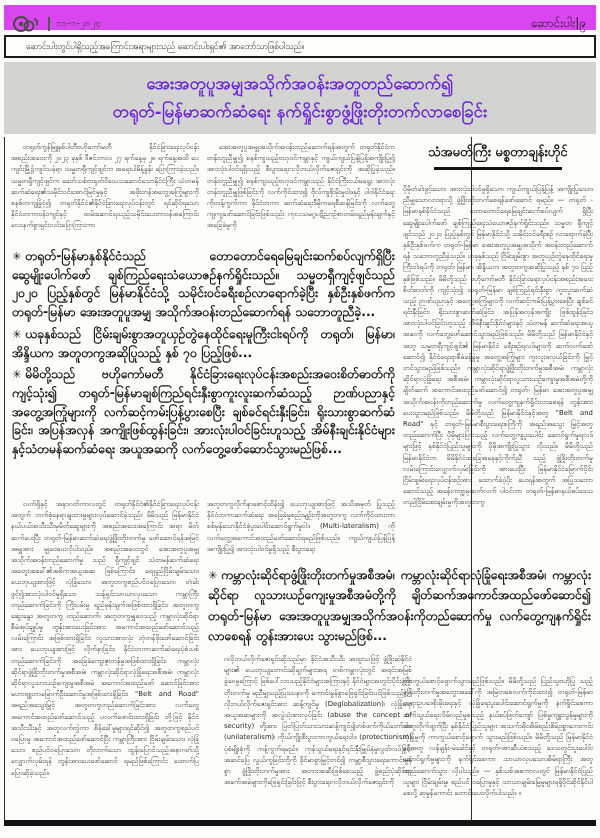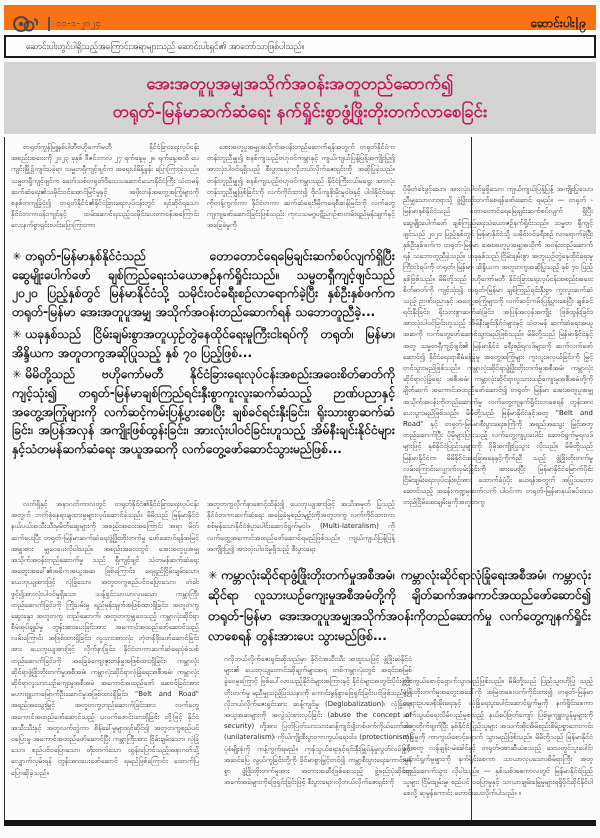--- a/index.html
+++ b/index.html
@@ -11,48 +11,48 @@
     position:relative;
     overflow:hidden;
   }
   .page {
     position:absolute; left:0; top:0; width:600px; height:838px;
     background:#fbfbfa;
   }
   
   .masthead {
     position:absolute; left:4px; top:5px; width:592px; height:25px;
-    background:#f97316;
+    background:#d946ef;
     display:flex; align-items:center; justify-content:space-between;
     padding:12px 10px 0 8px;
   }
   .masthead-left { display:flex; align-items:center; gap:6px; }
   .logo-svg { display:block; }
   .mast-divider { width:2px; height:14px; background:#555; }
   .mast-date { font-size:9px; color:#3c3c3c; letter-spacing:.5px; }
-  .mast-page { font-size:12px; font-weight:bold; color:#1a1a1a; }
+  .mast-page { font-size:12px; font-weight:normal; color:#1a1a1a; }
   
   .disclaimer {
     position:absolute; left:4px; top:35px; width:592px; height:23px;
     background:#fdfdfc;
     border:2px solid #1b1b1b;
     display:flex; align-items:center;
     padding:0 20px;
     font-size:8.5px; color:#222;
     overflow:hidden; white-space:nowrap;
   }
   
   .title-box {
     position:absolute; left:4px; top:62px; width:592px; height:72px;
     background:#d3d3d1;
     display:flex; flex-direction:column; align-items:center; justify-content:center;
     gap:4px; text-align:center;
     padding:0 14px;
   }
-  .title-line { font-size:16.5px; font-weight:bold; color:#be185d; line-height:1.45; letter-spacing:.2px; }
+  .title-line { font-size:16.5px; font-weight:bold; color:#6d28d9; line-height:1.45; letter-spacing:.2px; }
   
   .content {
     position:absolute; left:4px; top:137px; width:468px; height:683px;
     background:#fcfcfb;
     border-left:1.5px solid #2e2e2e;
     border-right:1.5px solid #2e2e2e;
   }
   .footer-bar {
     position:absolute; left:4px; top:820px; width:592px; height:6px;
     background:#151515;
@@ -118,20 +118,24 @@
   <div class="content">
 
     <div class="blk body-text b-col1-top">
       <span class="indent"></span><span>တရုတ်ကွန်မြူနစ်ပါတီဗဟိုကော်မတီ နိုင်ငံခြားရေးလုပ်ငန်း အစည်းအဝေးကို ၂၀၂၃ ခုနှစ် ဒီဇင်ဘာလ ၂၇ ရက်နေ့မှ ၂၈ ရက်နေ့အထိ ပေကျင်းမြို့၌ကျင်းပခဲ့ရာ သမ္မတရှီကျင့်ဖျင်က အရေးပါမိန့်ခွန်း ပြောကြားခဲ့သည်။ သမ္မတရှီကျင့်ဖျင်က ခေတ်သစ်တရုတ်ဝိသေသဆောင်သောနိုင်ငံကြီး သံတမန်ဆက်ဆံရေး၏သမိုင်းဝင်အောင်မြင်မှုနှင့် အဖိုးတန်အတွေ့အကြုံများကိုစနစ်တကျခြုံငုံ၍ တရုတ်နိုင်ငံ၏နိုင်ငံခြားရေးလုပ်ငန်းတွင် ရင်ဆိုင်ရသောနိုင်ငံတကာဝန်းကျင်နှင့် ထမ်းဆောင်ရသည့်သမိုင်းပေးတာဝန်အကြောင်း လေးနက်စွာရှင်းလင်းပြောကြားကာ</span>
     </div>
 
     <div class="blk body-text b-col2-top">
       <span class="indent"></span><span>အေးအတူပူအမျှအသိုက်အဝန်းတည်ဆောက်ရန်အတွက် တရုတ်နိုင်ငံက တန်းတူညီမျှ၍ စနစ်ကျသည့်ဗဟုဝင်ကမ္ဘာနှင့် ကျယ်ကျယ်ပြန့်ပြန့်အကျိုးပြု၍ အားလုံးပါဝင်ရရှိသည့် စီးပွားရေးဂလိုဘယ်လိုက်ဇေးရှင်းကို အဆိုပြုခဲ့သည်။ တန်းတူညီမျှ၍ စနစ်ကျသည့်ဗဟုဝင်ကမ္ဘာသည် နိုင်ငံကြီးငယ်မရွေး အားလုံးတန်းတူညီမျှဖြစ်ခြင်းကို လက်ကိုင်ထား၍ ဗိုလ်ကျစိုးမိုးမှုဝါဒနှင့် ပါဝါနိုင်ငံရေးကိုတန့်ကွက်ကာ နိုင်ငံတကာ ဆက်ဆံရေးဒီမိုကရေစီဆန်မြင်းကို လက်တွေ့ကျကျဖော်ဆောင်ခြင်းဖြစ်သည်း ကုလသမဂ္ဂပဋိညာဉ်စာတမ်းရည်မှန်းချက်နှင့် အခြေခံမူကို</span>
     </div>
 
+    <div class="blk byline-wrap">
+      <div class="byline">သံအမတ်ကြီး မစ္စတာချန်းဟိုင်</div>
+      <div class="byline-rule"></div>
+    </div>
 
     <div class="blk body-text b-col3-main">
       <span>ပိုမိုတံခါးဖွင့်သော၊ အားလုံးပါဝင်မှုရှိသော၊ ကျယ်ကျယ်ပြန့်ပြန့် အကျိုးပြုသော၊ ညီမျှသောလားရာသို့ ဖွံ့ဖြိုးတိုးတက်စေရန်ဖော်ဆောင် ရမည်။ — တရုတ် - မြန်မာနှစ်နိုင်ငံသည် တောတောင်ရေမြေချင်းဆက်စပ်လျက် ရှိပြီး ဆွေမျိုးပေါက်ဖော် ချစ်ကြည်ရေးသံယောဇဉ်နက်ရှိုင်းသည်။ သမ္မတ ရှီကျင့်ဖျင်သည် ၂၀၂၀ ပြည့်နှစ်တွင် မြန်မာနိုင်ငံသို့ သမိုင်းဝင်ခရီးစဉ် လာရောက်ခဲ့ပြီး နှစ်ဦးနှစ်ဖက်က တရုတ်-မြန်မာ အေးအတူပူအမျှအသိုက် အဝန်းတည်ဆောက်ရန် သဘောတူညီခဲ့သည်။ ယခုနှစ်သည် ငြိမ်းချမ်းစွာ အတူယှဉ်တွဲနေထိုင်ရေးမူကြီးငါးရပ်ကို တရုတ်၊ မြန်မာ၊ အိန္ဒိယက အတူတကွအဆိုပြုသည့် နှစ် ၇၀ ပြည့်နှစ်ဖြစ်သည်။ မိမိတို့သည် ဗဟိုကော်မတီ နိုင်ငံခြားရေးလုပ်ငန်းအစည်းအဝေးစိတ်ဓာတ်ကို ကျင့်သုံး၍ တရုတ်-မြန်မာ ချစ်ကြည်ရင်းနှီးစွာ ကူးလူးဆက်ဆံသည့် ဉာဏ်ပညာနှင့် အတွေ့အကြုံများကို လက်ဆင့်ကမ်းပြန့်ပွားစေပြီး ချစ်ခင်ရင်းနှီးခြင်း၊ ရိုးသားစွာဆက်ဆံခြင်း၊ အပြန်အလှန်အကျိုး ဖြစ်ထွန်းခြင်း၊ အားလုံးပါဝင်ခြင်းဟူသည့် အိမ်နီးချင်းနိုင်ငံများနှင့် သံတမန် ဆက်ဆံရေးအယူအဆကို လက်တွေ့ဖော်ဆောင်သွားမည်ဖြစ်သည်။ မိမိတို့သည် မြန်မာနိုင်ငံနှင့်အတူ သမ္မတရှီကျင့်ဖျင်၏ မြန်မာနိုင်ငံ ခရီးစဉ်ရလဒ်များကို ဆက်လက်ဖော်ဆောင်၍ နိုင်ငံရေးရာစီမံခန့်ခွဲမှု အတွေ့အကြုံများ ကူးလူးဖလှယ်ခြင်းကို မြှင့်တင်သွားမည်ဖြစ်သည်။ ကမ္ဘာလုံးဆိုင်ရာဖွံ့ဖြိုးတိုးတက်မှုအစီအမံ၊ ကမ္ဘာလုံးဆိုင်ရာလုံခြုံရေး အစီအမံ၊ ကမ္ဘာလုံးဆိုင်ရာလူသားယဉ်ကျေးမှုအစီအမံတို့ကို ချိတ်ဆက် အကောင်အထည်ဖော်ဆောင်၍ တရုတ်- မြန်မာ အေးအတူပူအမျှ အသိုက်အဝန်းကိုတည်ဆောက်မှု လက်တွေ့ကျနက်ရှိုင်းလာစေရန် တွန်းအားပေးသွားမည်ဖြစ်သည်။ မိမိတို့သည် မြန်မာနိုင်ငံနှင့်အတူ "Belt and Road" နှင့် တရုတ်-မြန်မာစီးပွားရေးစင်္ကြံကို အရည်အသွေး မြှင့်အတူတည်ဆောက်ပြီး ပိုမိုများပြားသည့် လက်တွေ့ကျပူးပေါင်း ဆောင်ရွက်မှုရလဒ်များဖြင့် နှစ်နိုင်ငံပြည်သူများကို ပိုမိုအကျိုးပြုသွား လိုသည်။ မိမိတို့သည် မြန်မာနိုင်ငံက မိမိနိုင်ငံအခြေအနေနှင့်ကိုက်ညီ သည့် ဖွံ့ဖြိုးတိုးတက်မှုလမ်းကြောင်းလျှောက်လှမ်းခြင်းကို အားပေးပြီး မြန်မာနိုင်ငံမြောက်ပိုင်း ငြိမ်းချမ်းရေးလုပ်ငန်းစဉ်အား ထောက်ခံပံ့ပိုး ပေးရန်အတွက် အပြုသဘောဆောင်သည့် အခန်းကဏ္ဍမှဆက်လက် ပါဝင်ကာ တရုတ်-မြန်မာနယ်စပ်ဒေသတည်ငြိမ်အေးချမ်းမှုကိုအတူတကွ</span>
     </div>
 
     <div class="blk bullets-block">
       <div class="bullet-p">
         <span class="bullet-marker">✳</span><span>တရုတ်-မြန်မာနှစ်နိုင်ငံသည် တောတောင်ရေမြေချင်းဆက်စပ်လျက်ရှိပြီး ဆွေမျိုးပေါက်ဖော် ချစ်ကြည်ရေးသံယောဇဉ်နက်ရှိုင်းသည်။ သမ္မတရှီကျင့်ဖျင်သည် ၂၀၂၀ ပြည့်နှစ်တွင် မြန်မာနိုင်ငံသို့ သမိုင်းဝင်ခရီးစဉ်လာရောက်ခဲ့ပြီး နှစ်ဦးနှစ်ဖက်က တရုတ်-မြန်မာ အေးအတူပူအမျှ အသိုက်အဝန်းတည်ဆောက်ရန် သဘောတူညီခဲ့...</span>
       </div>
       <div class="bullet-p">

